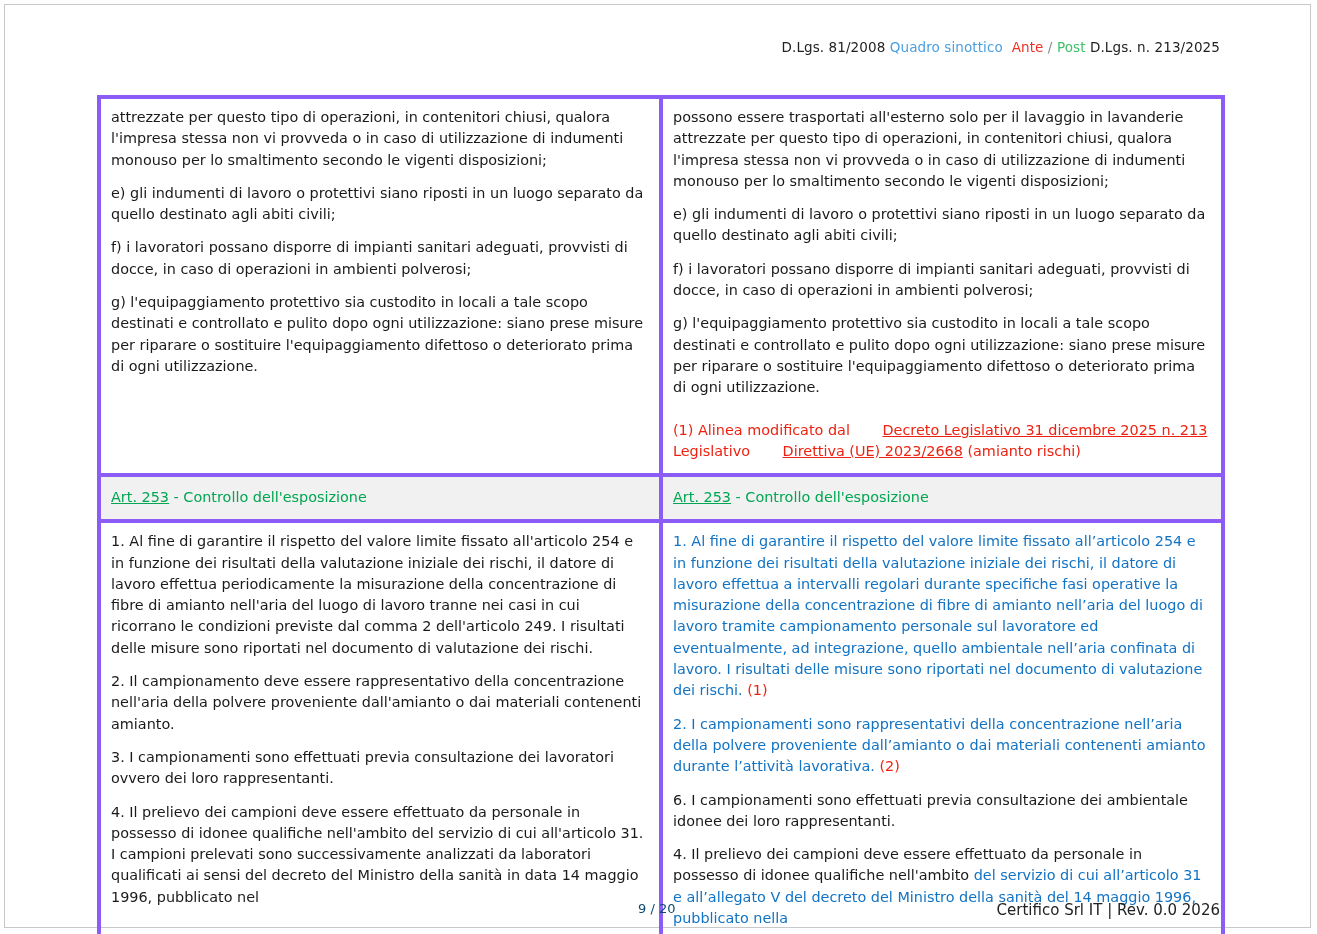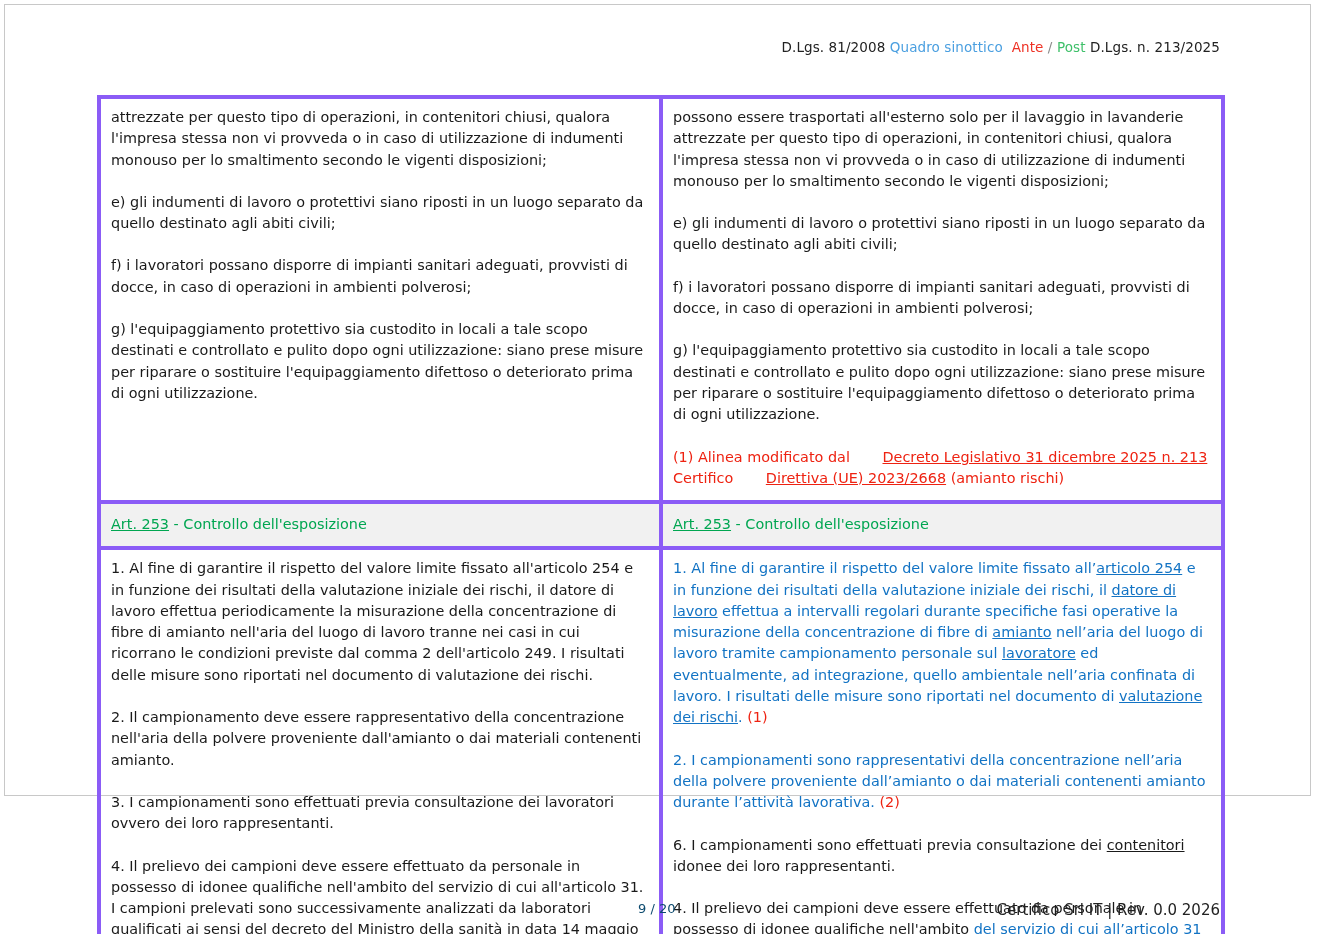--- a/index.html
+++ b/index.html
@@ -13,21 +13,21 @@
     width: 1317px;
     height: 934px;
     position: relative;
     overflow: hidden;
   }
   .page {
     position: absolute;
     left: 4px;
     top: 4px;
     width: 1307px;
-    height: 792px;
+    height: 924px;
     border: 1px solid #c8c8c8;
     background: #ffffff;
     box-sizing: border-box;
   }
 
   
   .doc-header {
     position: absolute;
     right: 90px;
     top: 33px;
@@ -65,28 +65,28 @@
 
   .row-article td {
     background: #f1f1f1;
     padding-top: 10px;
     padding-bottom: 11px;
   }
 
   p.para {
     margin: 0 0 0 0;
   }
-  p.para + p.para { margin-top: 21px; }
+  p.para + p.para { margin-top: 12px; }
   p.tight { margin: 0; }
 
   
   .t-blue   { color: #1273c4; }
   .t-red    { color: #ee2211; }
   .t-black  { color: #1a1a1a; }
-  .u        { text-decoration: underline; }
+  .u        { }
   .art-head {
     font-size: 14.4px;
     line-height: 21px;
     color: #00a651;
   }
   .art-head .lnk {
     color: #00a651;
     text-decoration: underline;
   }
   .note-red {
@@ -137,21 +137,21 @@
           <p class="para tight">e) gli indumenti di lavoro o protettivi siano riposti in un luogo separato da quello destinato agli abiti civili;</p>
           <p class="para tight">f) i lavoratori possano disporre di impianti sanitari adeguati, provvisti di docce, in caso di operazioni in ambienti polverosi;</p>
           <p class="para tight">g) l'equipaggiamento protettivo sia custodito in locali a tale scopo destinati e controllato e pulito dopo ogni utilizzazione: siano prese misure per riparare o sostituire l'equipaggiamento difettoso o deteriorato prima di ogni utilizzazione.</p>
           <div style="height:86px"></div>
         </td>
         <td>
           <p class="para tight">possono essere trasportati all'esterno solo per il lavaggio in lavanderie attrezzate per questo tipo di operazioni, in contenitori chiusi, qualora l'impresa stessa non vi provveda o in caso di utilizzazione di indumenti monouso per lo smaltimento secondo le vigenti disposizioni;</p>
           <p class="para tight">e) gli indumenti di lavoro o protettivi siano riposti in un luogo separato da quello destinato agli abiti civili;</p>
           <p class="para tight">f) i lavoratori possano disporre di impianti sanitari adeguati, provvisti di docce, in caso di operazioni in ambienti polverosi;</p>
           <p class="para tight">g) l'equipaggiamento protettivo sia custodito in locali a tale scopo destinati e controllato e pulito dopo ogni utilizzazione: siano prese misure per riparare o sostituire l'equipaggiamento difettoso o deteriorato prima di ogni utilizzazione.</p>
-          <p class="note-red"><span>(1)</span><span> Alinea modificato dal </span><span class="u">Decreto Legislativo 31 dicembre 2025 n. 213</span><span> Certifico </span><span class="u">Direttiva (UE) 2023/2668</span><span> (amianto rischi)</span></p>
+          <p class="note-red"><span>(1)</span><span> Alinea modificato dal </span><span class="u">Decreto Legislativo 31 dicembre 2025 n. 213</span><span> Legislativo </span><span class="u">Direttiva (UE) 2023/2668</span><span> (amianto rischi)</span></p>
         </td>
       </tr>
 
       <tr class="row-article">
         <td>
           <div class="art-head"><span class="lnk">Art. 253</span><span> - Controllo dell'esposizione</span></div>
         </td>
         <td>
           <div class="art-head"><span class="lnk">Art. 253</span><span> - Controllo dell'esposizione</span></div>
         </td>
@@ -163,21 +163,21 @@
           <p class="para">2. Il campionamento deve essere rappresentativo della concentrazione nell'aria della polvere proveniente dall'amianto o dai materiali contenenti amianto.</p>
           <p class="para">3. I campionamenti sono effettuati previa consultazione dei lavoratori ovvero dei loro rappresentanti.</p>
           <p class="para">4. Il prelievo dei campioni deve essere effettuato da personale in possesso di idonee qualifiche nell'ambito del servizio di cui all'articolo 31. I campioni prelevati sono successivamente analizzati da laboratori qualificati ai sensi del decreto del Ministro della sanità in data 14 maggio 1996, pubblicato nel</p>
         </td>
         <td>
 
           <p class="para t-blue"><span>1. Al fine di garantire il rispetto del valore limite fissato all’</span><span class="u">articolo 254</span><span> e in funzione dei risultati della valutazione iniziale dei rischi, il </span><span class="u">datore di lavoro</span><span> effettua a intervalli regolari durante specifiche fasi operative la misurazione della concentrazione di fibre di </span><span class="u">amianto</span><span> nell’aria del luogo di lavoro tramite campionamento personale sul </span><span class="u">lavoratore</span><span> ed eventualmente, ad integrazione, quello ambientale nell’aria confinata di lavoro. I risultati delle misure sono riportati nel documento di </span><span class="u">valutazione dei rischi</span><span>.</span><span class="t-red"> (1)</span></p>
 
           <p class="para t-blue"><span>2. I campionamenti sono rappresentativi della concentrazione nell’aria della polvere proveniente dall’amianto o dai materiali contenenti amianto durante l’attività lavorativa.</span><span class="t-red"> (2)</span></p>
 
-          <p class="para t-black"><span>6. I campionamenti sono effettuati previa consultazione dei </span><span class="u">contenitori</span><span> idonee dei loro rappresentanti.</span></p>
+          <p class="para t-black"><span>6. I campionamenti sono effettuati previa consultazione dei </span><span class="u">ambientale</span><span> idonee dei loro rappresentanti.</span></p>
 
           <p class="para t-black"><span>4. Il prelievo dei campioni deve essere effettuato da personale in possesso di idonee qualifiche nell'ambito </span><span class="t-blue">del servizio di cui all’articolo 31 e all’allegato V del decreto del Ministro della sanità del 14 maggio 1996, pubblicato nella</span></p>
 
         </td>
       </tr>
 
     </tbody>
   </table>
 
   <div class="footer-left">9 / 20</div>

